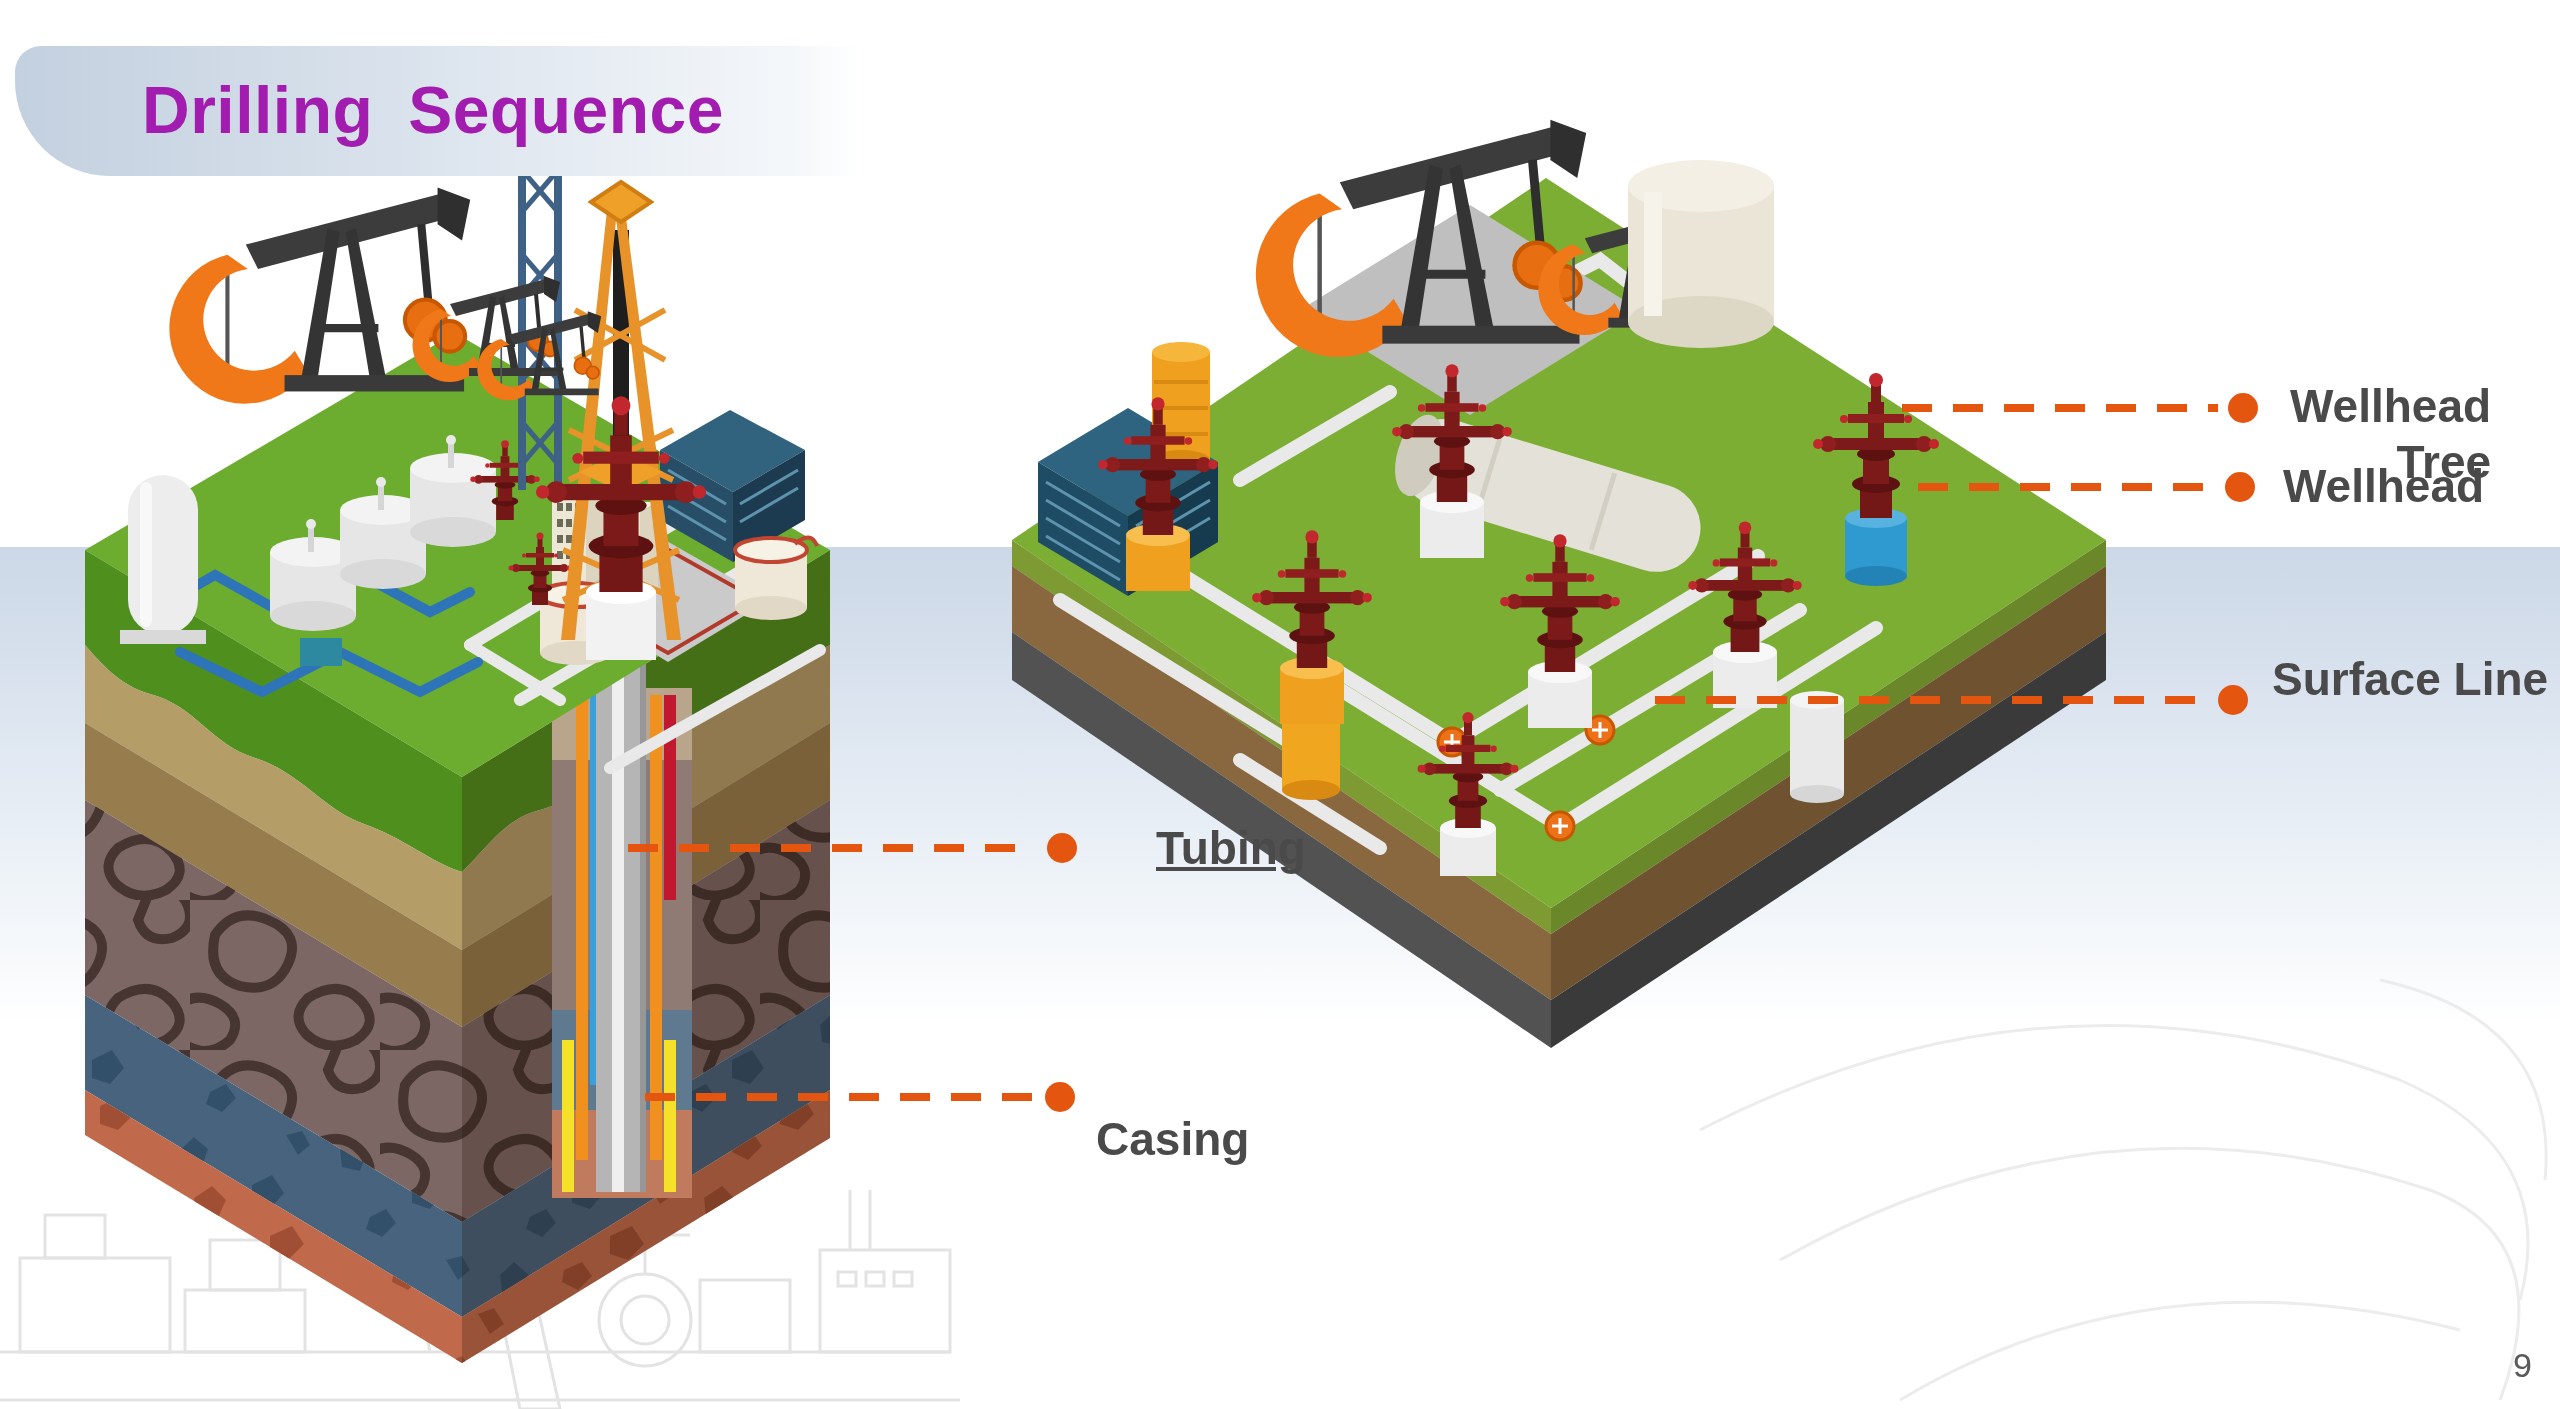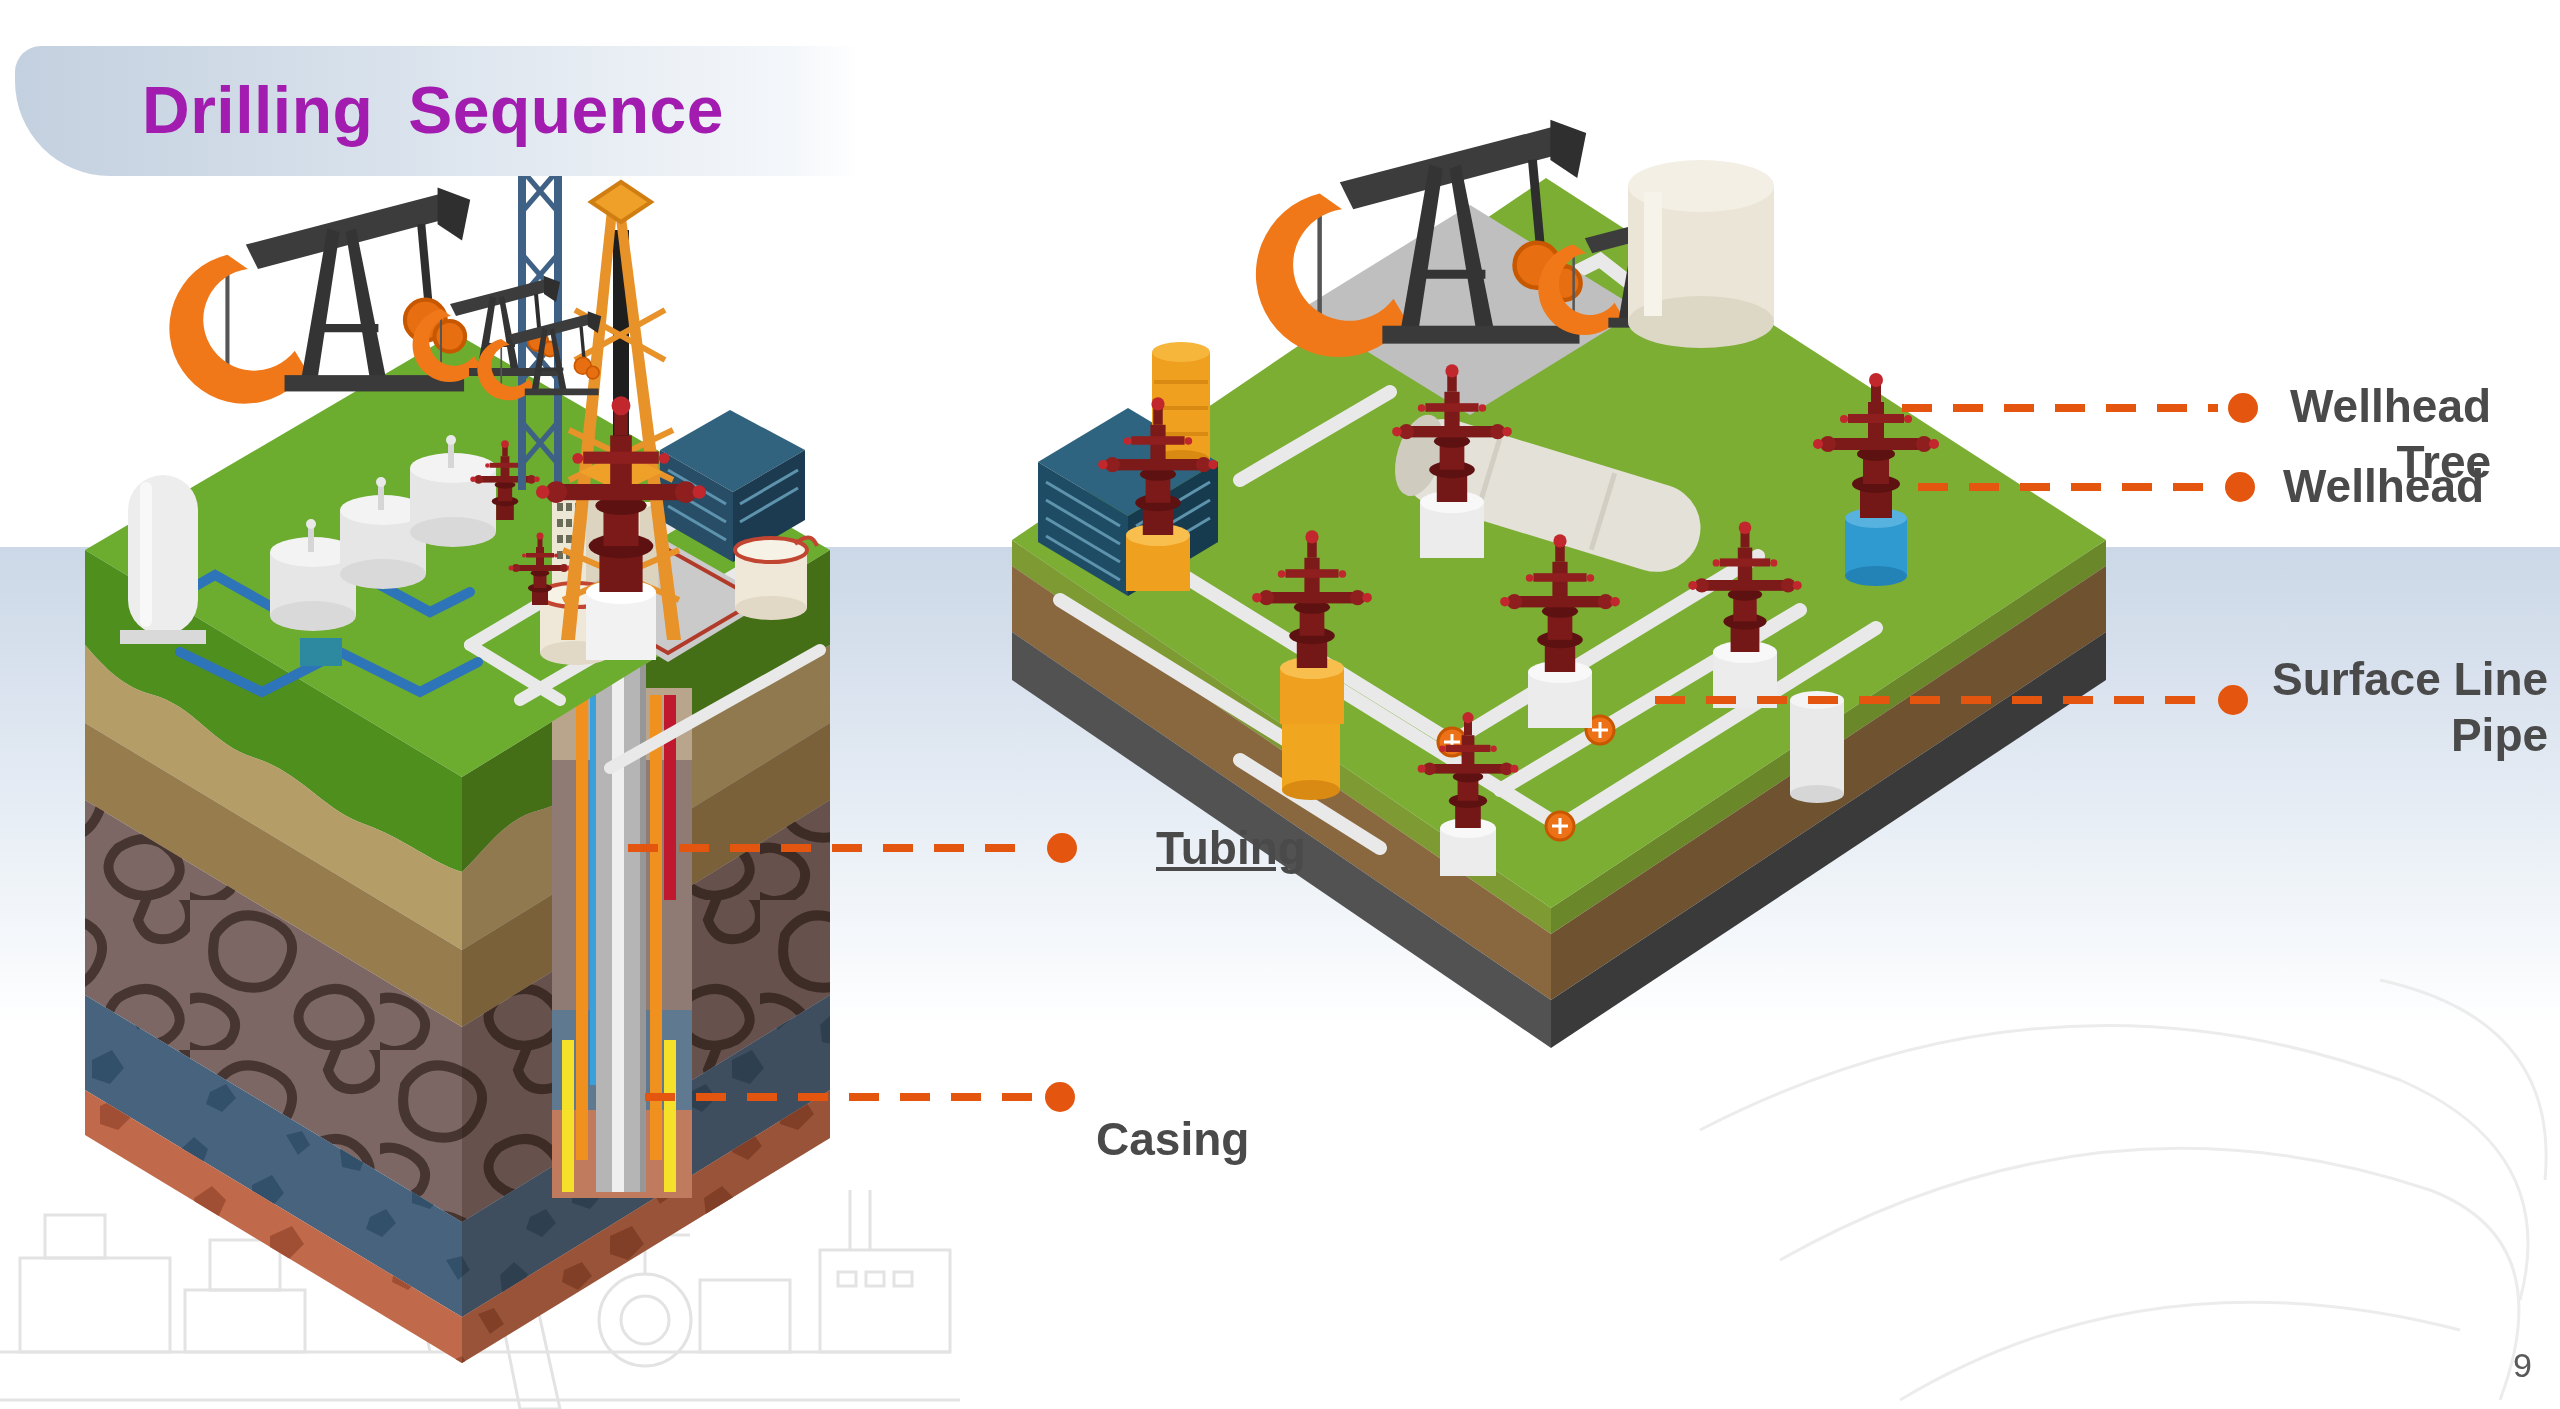--- a/index.html
+++ b/index.html
@@ -455,16 +455,15 @@
 </div>
 <div class="callout" id="cb-xmas">
   <span>Wellhead</span>
   <span class="l2">Tree</span>
 </div>
 <div class="callout" id="cb-wellhead">
   <span>Wellhead</span>
 </div>
 <div class="callout" id="cb-surface">
   <span>Surface Line</span>
-  <span class="l2">Pipe</span>
 </div>
 
 <div class="page-number">9</div>
 
 </body></html>

